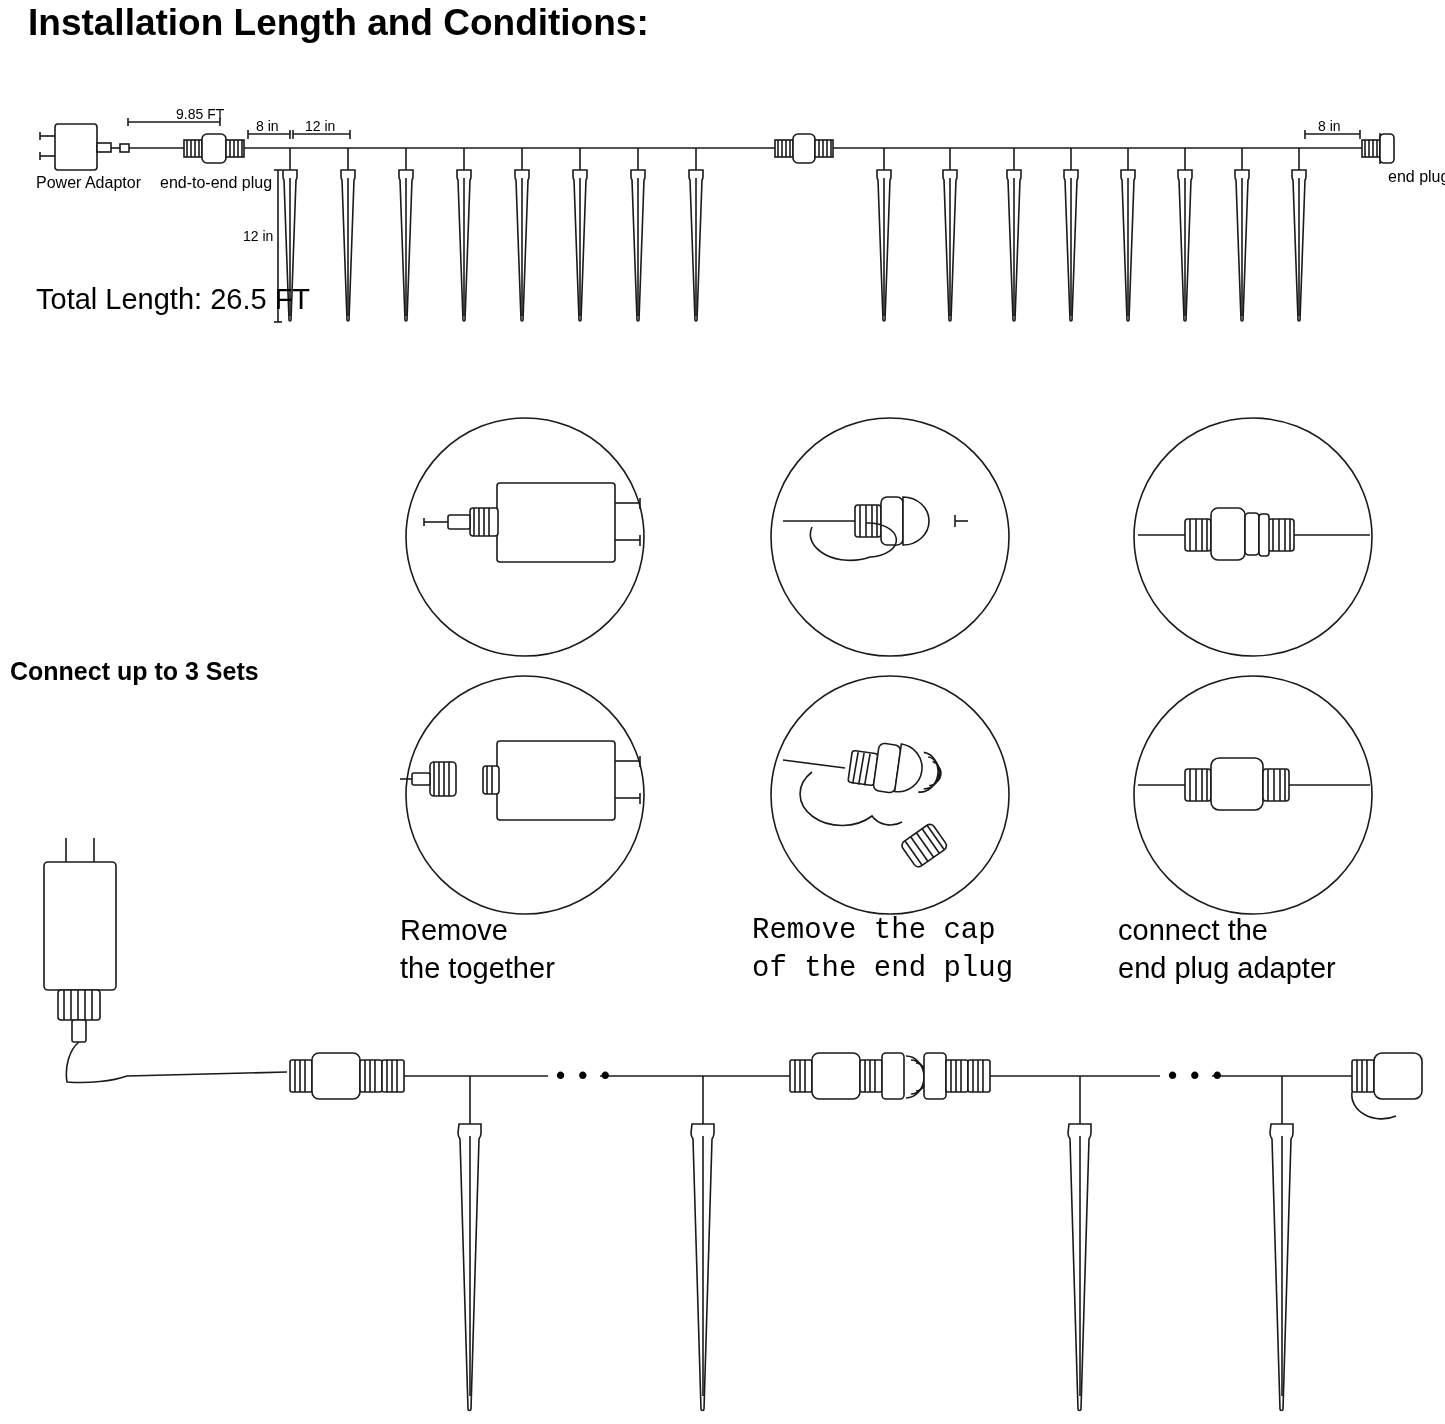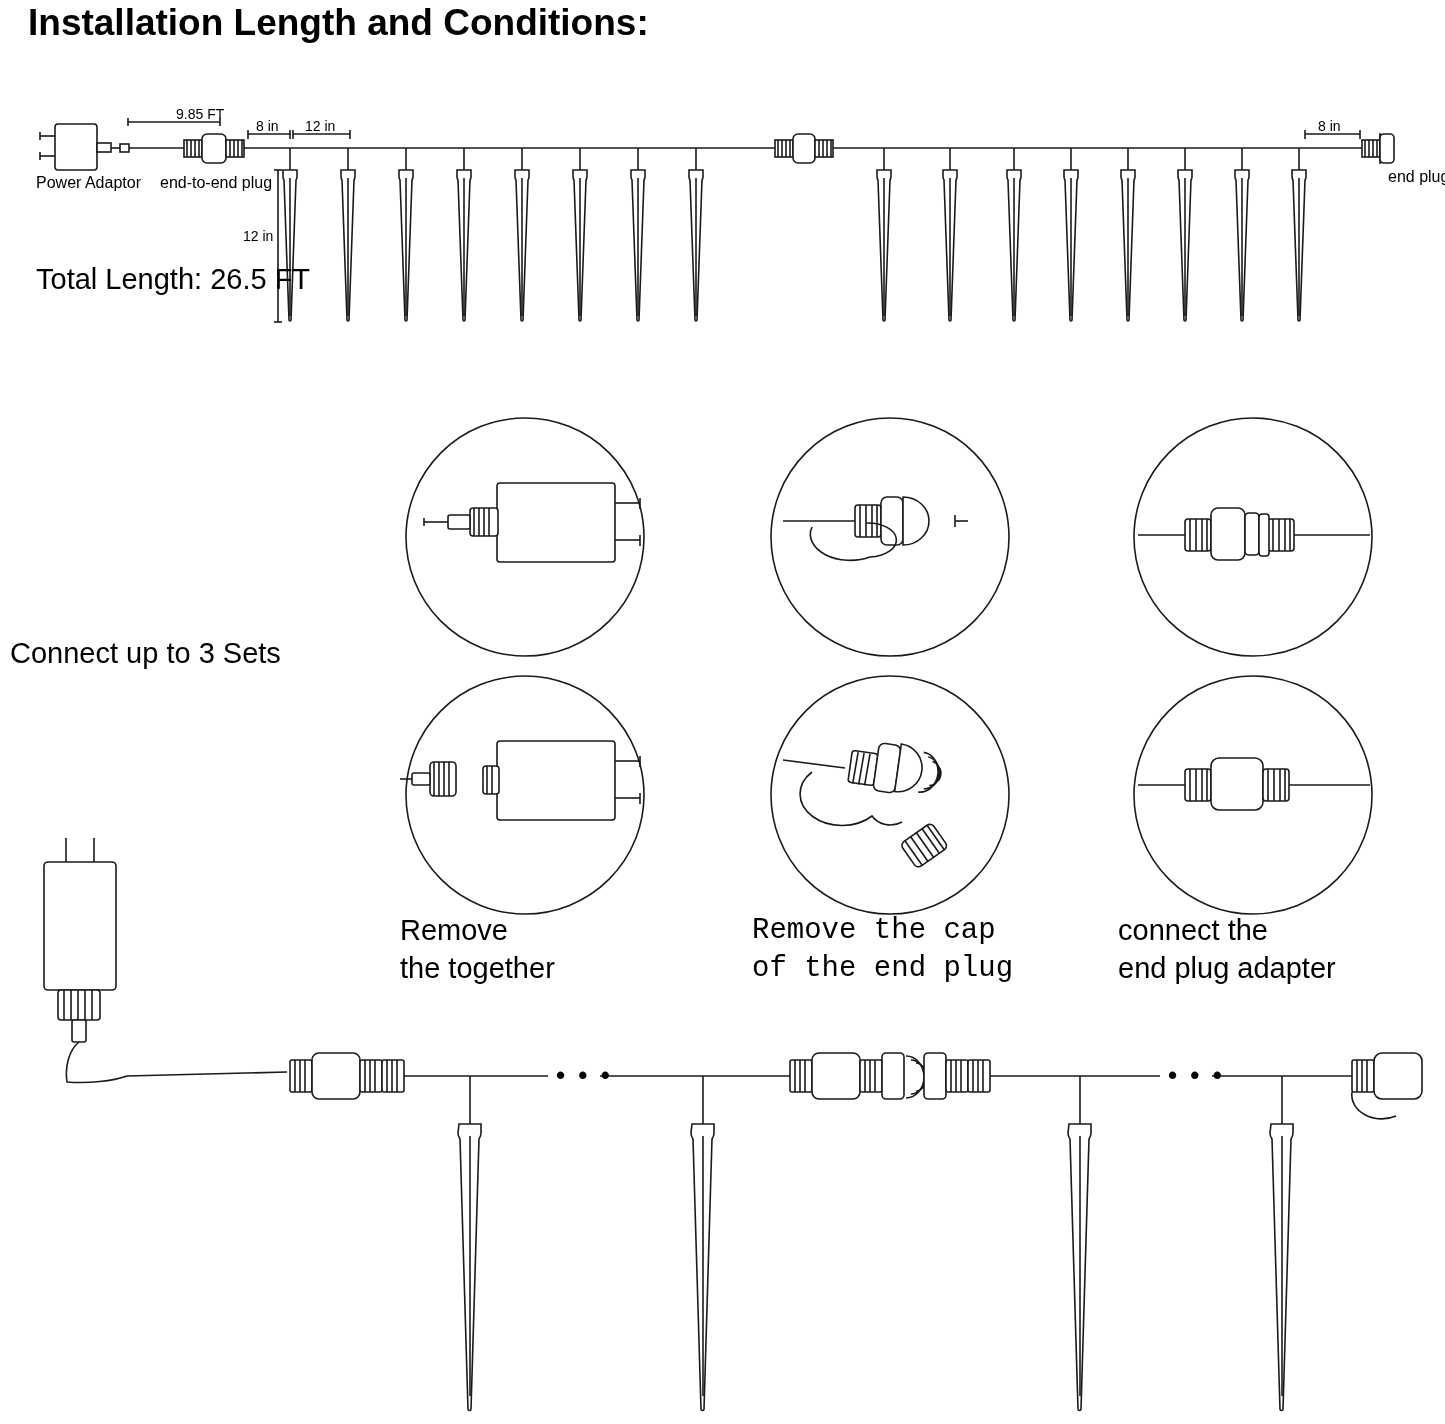--- a/index.html
+++ b/index.html
@@ -41,20 +41,21 @@
   }
   .lbl-sm {
     position: absolute;
     font-size: 16px;
     white-space: nowrap;
   }
   .lbl-big {
     position: absolute;
     font-size: 29px;
     white-space: nowrap;
+    margin-top: 20px;
   }
   .caption {
     position: absolute;
     font-size: 29px;
     line-height: 1.3;
     white-space: nowrap;
   }
   .dots {
     position: absolute;
     font-size: 26px;
@@ -441,21 +442,21 @@
   <div class="lbl" style="left:305px; top:118px;">12 in</div>
   <div class="lbl" style="left:1318px; top:118px;">8 in</div>
   <div class="lbl" style="left:243px; top:228px;">12 in</div>
 
   <div class="lbl-sm" style="left:36px; top:174px;">Power Adaptor</div>
   <div class="lbl-sm" style="left:160px; top:174px;">end-to-end plug</div>
   <div class="lbl-sm" style="left:1388px; top:168px;">end plug</div>
 
   <div class="lbl-big" style="left:36px; top:263px;">Total Length: 26.5 FT</div>
 
-  <div class="lbl-big" style="left:10px; top:637px; font-size:29px;">Connect up to 3 Sets</div>
+  <div class="lbl-big" style="left:10px; top:637px; font-size:25px;font-weight:bold;">Connect up to 3 Sets</div>
 
   <div class="caption" style="left:400px; top:912px; width:250px;">
     <div>Remove</div>
     <div>the together</div>
   </div>
   <div class="caption" style="left:752px; top:912px; width:280px;font-family:Liberation Mono, monospace;">
     <div>Remove the cap</div>
     <div>of the end plug</div>
   </div>
   <div class="caption" style="left:1118px; top:912px; width:310px;">

